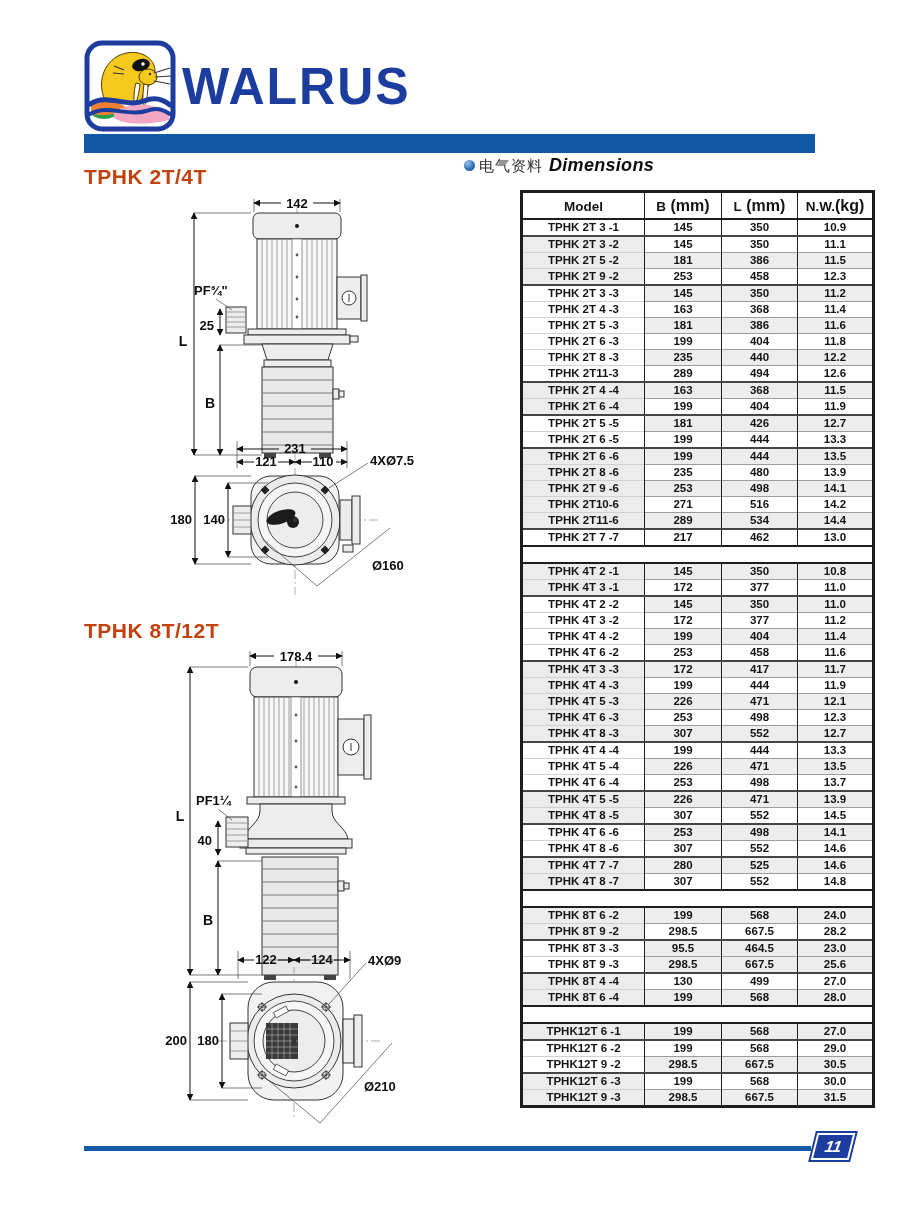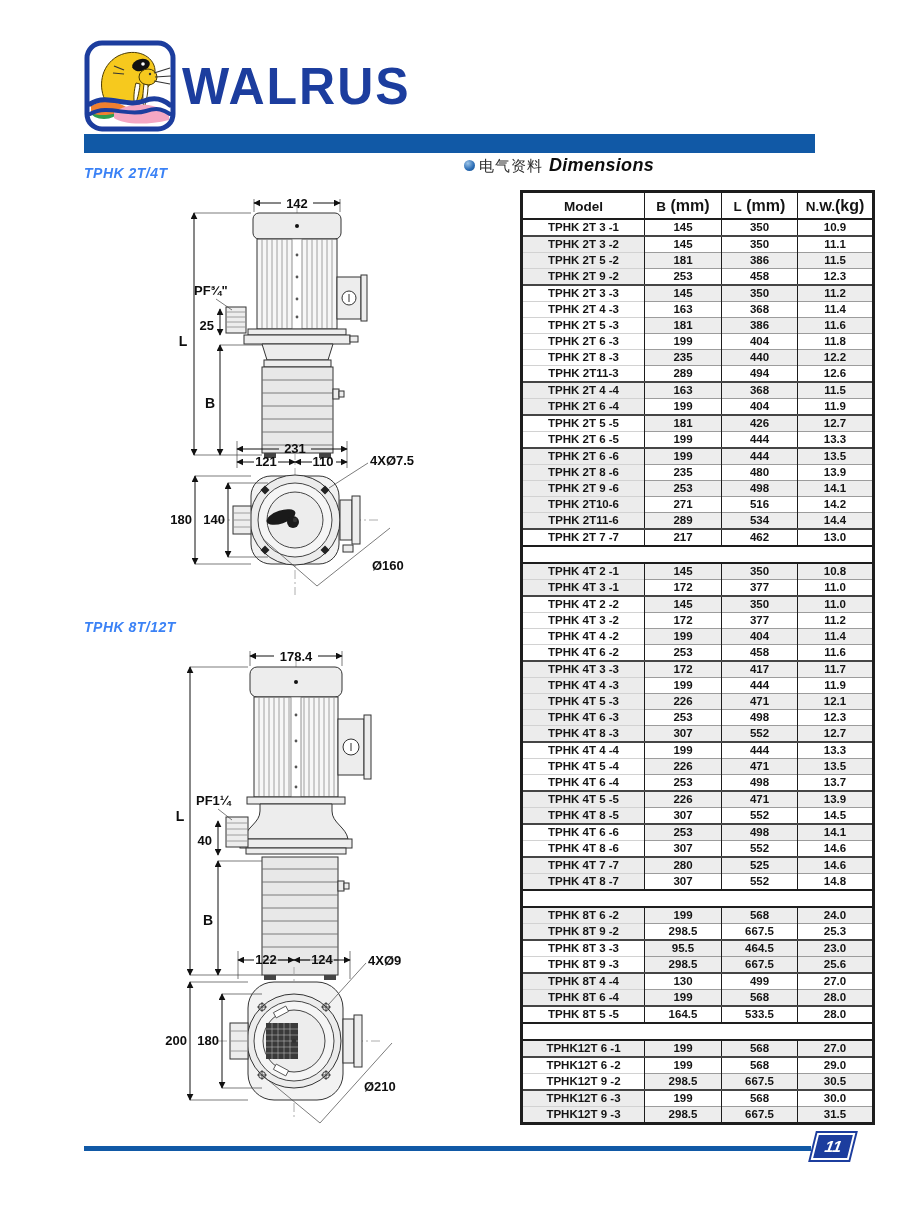--- a/index.html
+++ b/index.html
@@ -17,21 +17,21 @@
   
   .topbar{left:84px;top:134px;width:731px;height:19px;background:var(--bar,#1159a6);}
   .bottomrule{left:84px;top:1146px;width:727px;height:5px;background:var(--bar,#1159a6);}
   .page-badge{
     left:814px;top:1133px;width:38px;height:27px;background:var(--brand,#1c3d9e);
     transform:skewX(-14deg);border:2px solid #fff;box-shadow:0 0 0 2px var(--brand,#1c3d9e);
     display:flex;align-items:center;justify-content:center;box-sizing:border-box;
   }
   .page-badge span{color:#fff;font-weight:bold;font-style:italic;font-size:16px;transform:skewX(4deg);}
   
-  .draw-title{font-style:italic;font-weight:bold;font-size:14px;letter-spacing:.5px;color:#3b82f6;}
+  .draw-title{font-weight:bold;font-size:21px;letter-spacing:.5px;color:#c2410c;}
   .h1{left:84px;top:165px;}
   .h2{left:84px;top:619px;}
   
   .sec-head{left:464px;top:155px;display:flex;align-items:baseline;}
   .bullet{
     width:11px;height:11px;border-radius:50%;align-self:center;margin-right:4px;
     background:radial-gradient(circle at 35% 30%,#9cc4e8,#2a6cb5 60%,#174f8c);
   }
   .sec-cn{font-size:15px;color:#2e2e2e;letter-spacing:1px;}
   .sec-en{font-weight:bold;font-style:italic;font-size:18px;color:#0d0d0d;margin-left:6px;letter-spacing:.3px;}
@@ -643,21 +643,21 @@
         <tr>
           <td class="m gs gb">TPHK 8T 6 -2</td>
           <td class="v vs gb">199</td>
           <td class="v vs gb">568</td>
           <td class="v vs gb">24.0</td>
         </tr>
         <tr>
           <td class="m gs">TPHK 8T 9 -2</td>
           <td class="v">298.5</td>
           <td class="v">667.5</td>
-          <td class="v">25.3</td>
+          <td class="v">28.2</td>
         </tr>
         <tr>
           <td class="m gb">TPHK 8T 3 -3</td>
           <td class="v vs gb">95.5</td>
           <td class="v vs gb">464.5</td>
           <td class="v vs gb">23.0</td>
         </tr>
         <tr>
           <td class="m">TPHK 8T 9 -3</td>
           <td class="v vs">298.5</td>
@@ -669,26 +669,20 @@
           <td class="v gb">130</td>
           <td class="v gb">499</td>
           <td class="v gb">27.0</td>
         </tr>
         <tr>
           <td class="m gs">TPHK 8T 6 -4</td>
           <td class="v vs">199</td>
           <td class="v vs">568</td>
           <td class="v vs">28.0</td>
         </tr>
-        <tr>
-          <td class="m gb">TPHK 8T 5 -5</td>
-          <td class="v gb">164.5</td>
-          <td class="v gb">533.5</td>
-          <td class="v gb">28.0</td>
-        </tr>
         <tr class="sep-row">
           <td colspan="4"></td>
         </tr>
         <tr>
           <td class="m gs gb">TPHK12T 6 -1</td>
           <td class="v vs gb">199</td>
           <td class="v vs gb">568</td>
           <td class="v vs gb">27.0</td>
         </tr>
         <tr>

